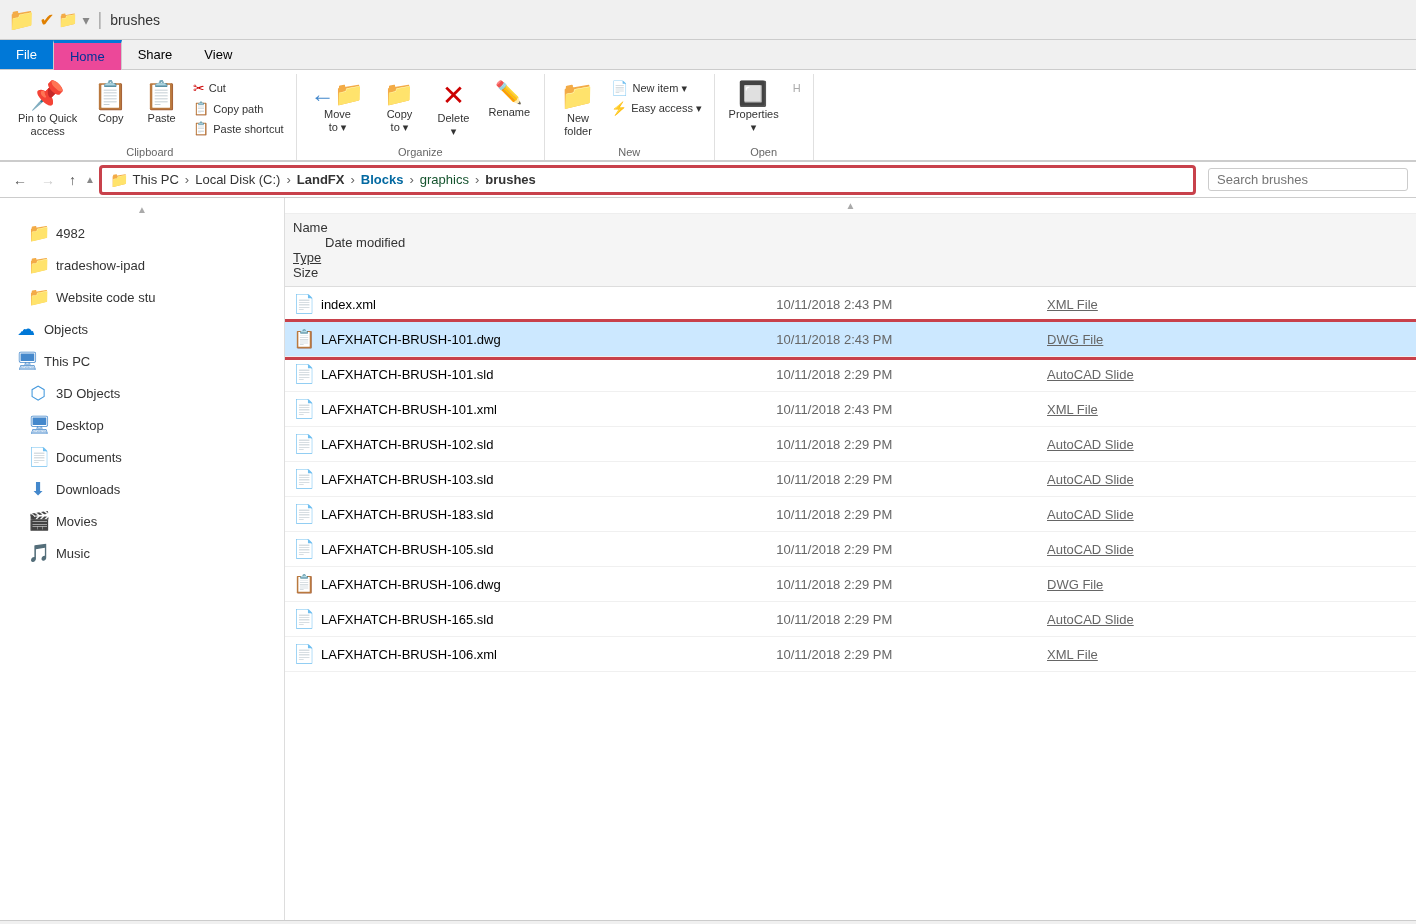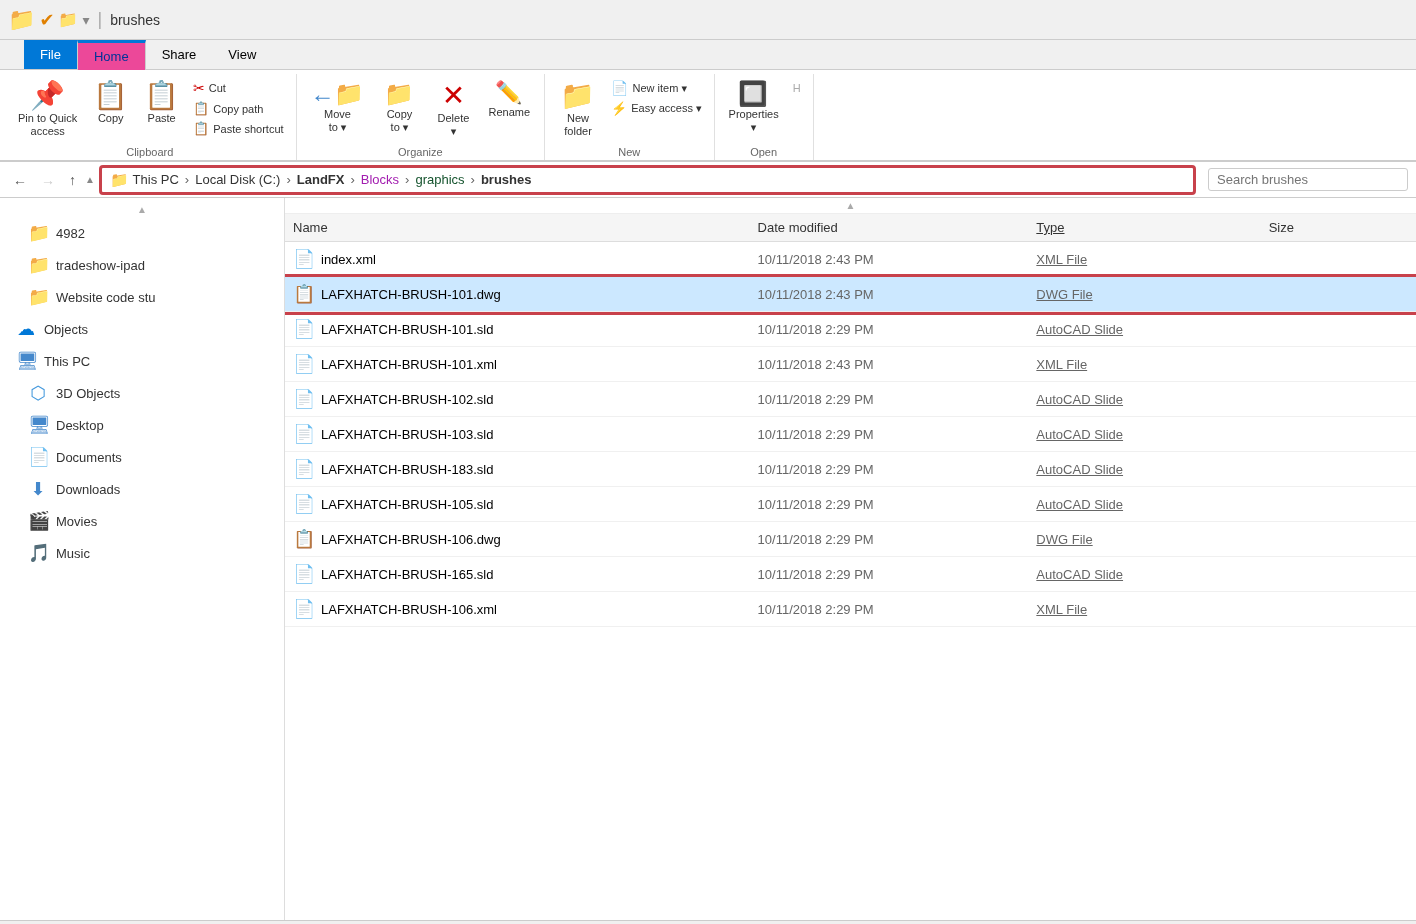--- a/index.html
+++ b/index.html
@@ -35,21 +35,20 @@
       color: #003399;
       border-top: 3px solid #0078d7;
       border-left: 1px solid #ccc;
       border-right: 1px solid #ccc;
       margin-bottom: -1px;
     }
     .ribbon-tab-file {
       background: #0078d7;
       color: white;
       padding: 6px 16px;
-      margin-left: 24px;
     }
 
     
     .ribbon {
       background: white;
       border-bottom: 2px solid #ccc;
       display: flex;
       align-items: stretch;
       padding: 4px 0 0 4px;
       min-height: 88px;
@@ -186,23 +185,24 @@
     }
     .file-list-header {
       display: flex;
       padding: 6px 8px;
       border-bottom: 1px solid #ddd;
       font-size: 13px;
       color: #333;
       background: #f5f5f5;
       position: sticky;
       top: 12px;
+      flex-direction: column;
     }
     .col-name { flex: 2; min-width: 300px; }
-    .col-date { flex: 1.2; min-width: 160px; }
+    .col-date { flex: 1.2; min-width: 160px; margin-left: 32px; }
     .col-type { flex: 1; min-width: 130px; text-decoration: underline; }
     .col-size { flex: 0.6; min-width: 80px; }
 
     .file-row {
       display: flex;
       align-items: center;
       padding: 6px 8px;
       border-bottom: 1px solid #f0f0f0;
       cursor: pointer;
       font-size: 13px;
@@ -362,21 +362,21 @@
 
   <span style="font-size:10px; color:#888;">▲</span>
   <div class="breadcrumb breadcrumb-highlight">
     <span style="font-size:15px;">📁</span>
     <span style="color:#333;">This PC</span>
     <span class="breadcrumb-sep">›</span>
     <span style="color:#333;">Local Disk (C:)</span>
     <span class="breadcrumb-sep">›</span>
     <span style="color:#333; font-weight:600;">LandFX</span>
     <span class="breadcrumb-sep">›</span>
-    <span style="color:#a21caf; font-weight:400;">Blocks</span>
+    <span style="color:#0369a1; font-weight:700;">Blocks</span>
     <span class="breadcrumb-sep">›</span>
     <span style="color:#14532d; font-weight:400;">graphics</span>
     <span class="breadcrumb-sep">›</span>
     <span style="color:#333; font-weight:600;">brushes</span>
   </div>
   <input type="text" placeholder="Search brushes" style="padding: 3px 8px; border: 1px solid rgb(204, 204, 204); border-radius: 3px; font-size: 13px; width: 200px; margin-left: 8px;">
 </div>
 
 <div class="main-content">
 

